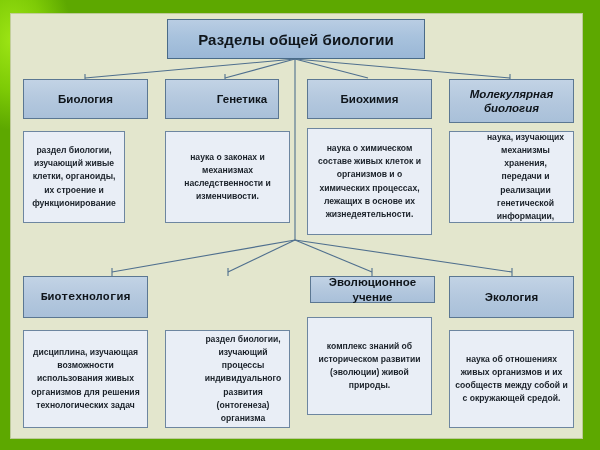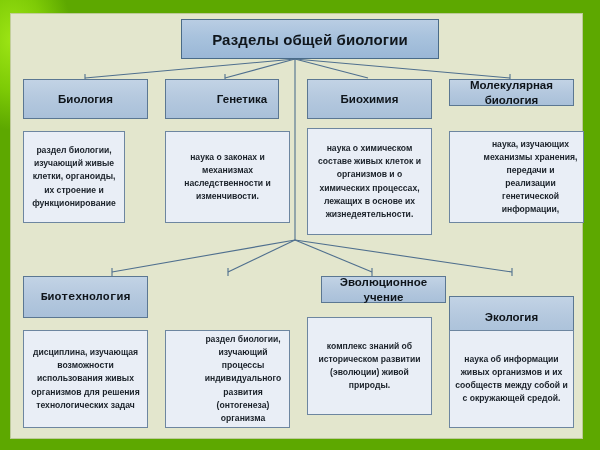--- a/index.html
+++ b/index.html
@@ -128,62 +128,62 @@
       <line x1="295" y1="240" x2="372" y2="272"></line>
       <line x1="295" y1="240" x2="512" y2="272"></line>
 
       <line x1="112" y1="268" x2="112" y2="276"></line>
       <line x1="228" y1="268" x2="228" y2="276"></line>
       <line x1="372" y1="268" x2="372" y2="276"></line>
       <line x1="512" y1="268" x2="512" y2="276"></line>
     </g>
   </svg>
 
-  <div class="node title-node" style="left:167px; top:19px; width:258px; height:40px;margin-left:14px;">Разделы общей биологии</div>
+  <div class="node title-node" style="left:167px; top:19px; width:258px; height:40px;">Разделы общей биологии</div>
 
   <div class="node head-node" style="left:23px; top:79px; width:125px; height:40px;">Биология</div>
 
   <div class="node head-node" style="left:165px; top:79px; width:114px; height:40px;padding-left:40px;">Генетика</div>
 
   <div class="node head-node" style="left:307px; top:79px; width:125px; height:40px;">Биохимия</div>
 
-  <div class="node head-node" style="left:449px; top:79px; width:125px; height:27px;">Молекулярная биология</div>
+  <div class="node head-node" style="left:449px; top:79px; width:125px; height:44px;font-style:italic;">Молекулярная биология</div>
 
   <div class="node desc-node" style="left:23px; top:131px; width:102px; height:92px;">
     <span>раздел биологии, изучающий живые клетки, органоиды, их строение и функционирование</span>
   </div>
 
   <div class="node desc-node" style="left:165px; top:131px; width:125px; height:92px;">
     <span>наука о законах и механизмах наследственности и изменчивости.</span>
   </div>
 
   <div class="node desc-node" style="left:307px; top:128px; width:125px; height:107px;">
     <span>наука о химическом составе живых клеток и организмов и о химических процессах, лежащих в основе их жизнедеятельности.</span>
   </div>
 
-  <div class="node desc-node" style="left:449px; top:131px; width:135px; height:92px;padding-left:33px;">
+  <div class="node desc-node" style="left:449px; top:131px; width:125px; height:92px;padding-left:33px;">
     <span>наука, изучающих механизмы хранения, передачи и реализации генетической информации,</span>
   </div>
 
   <div class="node head-node" style="left:23px; top:276px; width:125px; height:42px;font-family:Liberation Mono, monospace;">Биотехнология</div>
 
 
-  <div class="node head-node" style="left:321px; top:276px; width:125px; height:27px;">Эволюционное учение</div>
+  <div class="node head-node" style="left:310px; top:276px; width:125px; height:27px;">Эволюционное учение</div>
 
-  <div class="node head-node" style="left:449px; top:276px; width:125px; height:42px;margin-top:20px;">Экология</div>
+  <div class="node head-node" style="left:449px; top:276px; width:125px; height:42px;">Экология</div>
 
   <div class="node desc-node" style="left:23px; top:330px; width:125px; height:98px;">
     <span>дисциплина, изучающая возможности использования живых организмов для решения технологических задач</span>
   </div>
 
   <div class="node desc-node" style="left:165px; top:330px; width:125px; height:98px;padding-left:36px;">
     <span>раздел биологии, изучающий процессы индивидуального развития (онтогенеза) организма</span>
   </div>
 
   <div class="node desc-node" style="left:307px; top:317px; width:125px; height:98px;">
     <span>комплекс знаний об историческом развитии (эволюции) живой природы.</span>
   </div>
 
   <div class="node desc-node" style="left:449px; top:330px; width:125px; height:98px;">
-    <span>наука об информации живых организмов и их сообществ между собой и с окружающей средой.</span>
+    <span>наука об отношениях живых организмов и их сообществ между собой и с окружающей средой.</span>
   </div>
 
 </div>
 
 </body></html>

